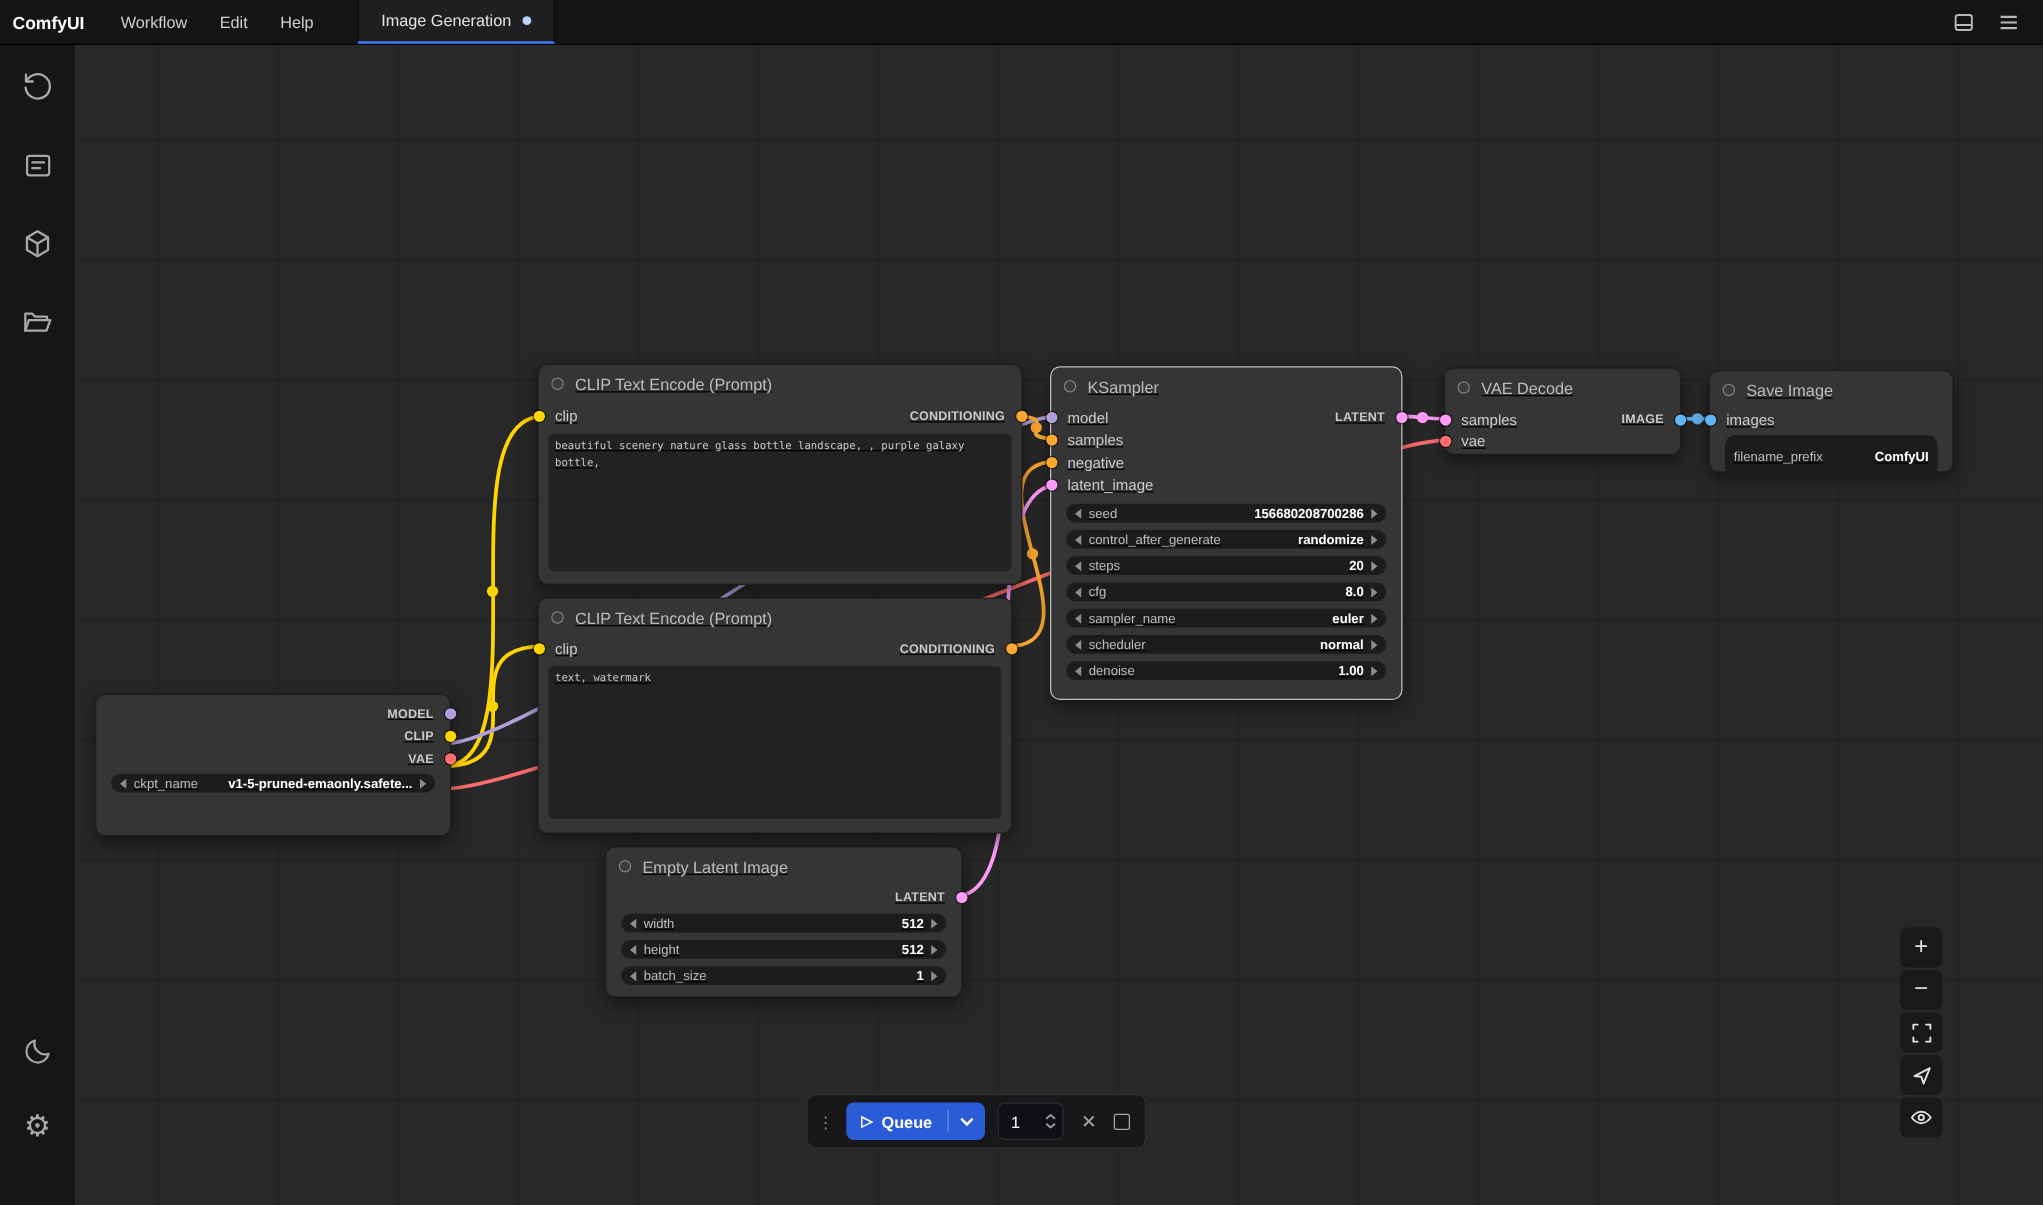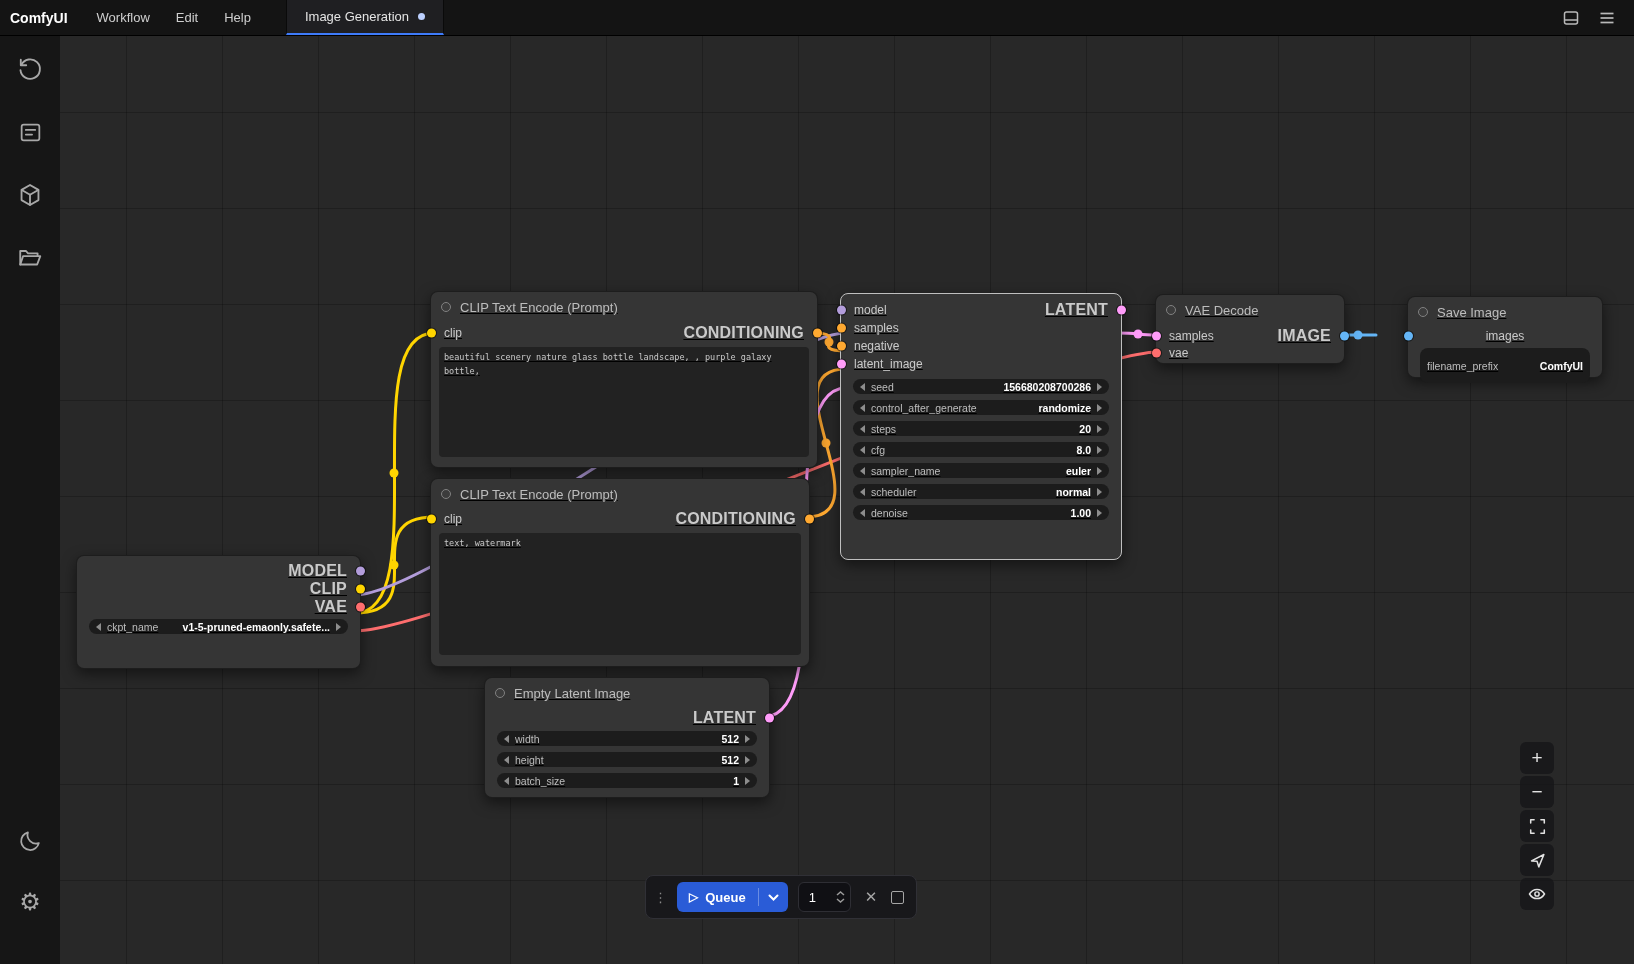--- a/index.html
+++ b/index.html
@@ -39,43 +39,43 @@
 
   
   .node { position:absolute; z-index:2; background:#353535; border-radius:8px;
     border:1px solid rgba(0,0,0,.45); box-shadow:0 5px 14px rgba(0,0,0,.5);text-decoration:underline; }
   .node.selected { border:1px solid #bfbfbf; }
   .nhead { height:24px; display:flex; align-items:center; gap:9px; padding:6px 10px 0; cursor:move; }
   .cdot { width:10px; height:10px; border-radius:50%; background:#3c3c3c; border:1.5px solid #818181; flex:none; }
   .ntitle { font-size:13px; color:#bdbdbd; white-space:nowrap; }
   .row { position:relative; height:18px; display:flex; align-items:center; justify-content:space-between; padding:0 13px; }
   .plabel { font-size:12px; color:#cacaca; }
-  .plabel.outl { font-weight:700; font-size:16px; letter-spacing:.2px; margin-left:auto; }
+  .plabel.outl { font-weight:700; font-size:10px; letter-spacing:.2px; margin-left:auto; }
   .dot { width:9px; height:9px; border-radius:50%; position:absolute; top:50%; transform:translateY(-50%);
     box-shadow:0 0 0 1px rgba(0,0,0,.55); cursor:crosshair; }
   .dot.dl { left:-4.5px; } .dot.dr { right:-4.5px; }
   .widget { height:15px; background:#1c1c1c; border-radius:8px; margin:6px 12px 0; display:flex;
     align-items:center; padding:0 7px; gap:6px; font-size:10.5px; cursor:pointer; }
   .wlabel { color:#bdbdbd; white-space:nowrap; }
   .wvalue { margin-left:auto; color:#fff; font-weight:700; white-space:nowrap; }
   .arr { width:0; height:0; border-top:4px solid transparent; border-bottom:4px solid transparent; flex:none; }
   .arr.l { border-right:5.5px solid #8d8d8d; }
   .arr.r { border-left:5.5px solid #8d8d8d; }
   .ptext { background:#222; border-radius:4px; margin:5px 8px; padding:4px 5px; color:#c9c9c9;
     font-family:"DejaVu Sans Mono",monospace; font-size:8.5px; line-height:1.6; overflow:hidden; cursor:text; }
 
   
   .n-lc  { left:16px;  top:519px; width:285px; height:114px; }
   .n-cp  { left:370px; top:255px; width:388px; height:177px; }
   .n-cn  { left:370px; top:442px; width:380px; height:189px; }
   .n-ks  { left:780px; top:257px; width:282px; height:267px; }
   .n-vd  { left:1095px;top:258px; width:190px; height:70px;text-align:center; }
-  .n-si  { left:1347px;top:260px; width:196px; height:82px; }
+  .n-si  { left:1307px;top:260px; width:196px; height:82px; }
   .n-el  { left:424px; top:641px; width:286px; height:121px; }
-  .mt6{margin-top:6px;justify-content:center;} .mt7{margin-top:7px;} .mt8{margin-top:8px;}
+  .mt6{margin-top:6px;} .mt7{margin-top:7px;} .mt8{margin-top:8px;}
   .n-cp .ptext{height:110px;} .n-cn .ptext{height:122px;}
 
   
   .qpanel { position:absolute; left:585px; top:839px; width:272px; height:44px; background:#18181b;
     border:1px solid #303036; border-radius:8px; display:flex; align-items:center; gap:10px;
     padding:0 12px 0 8px; z-index:10; }
   .grip { color:#8a8a8a; font-size:13px; cursor:grab; }
   .qbtn { height:30px; border-radius:6px; display:flex; align-items:center; color:#fff; cursor:pointer; }
   .qmain { display:flex; align-items:center; gap:7px; padding:0 12px; font-size:13px; font-weight:600; }
   .qplay { font-size:12px; }
@@ -228,20 +228,24 @@
     <div class="row mt7">
       <span class="dot dl" style="background: rgb(255, 213, 0);"></span>
       <span class="plabel">clip</span>
       <span class="plabel outl">CONDITIONING</span>
       <span class="dot dr" style="background: rgb(255, 169, 49);"></span>
     </div>
     <div class="ptext">text, watermark</div>
   </div>
 
   <div class="node n-ks selected">
+    <div class="nhead">
+      <span class="cdot"></span>
+      <span class="ntitle">KSampler</span>
+    </div>
     <div class="row mt7">
       <span class="dot dl" style="background: rgb(179, 157, 219);"></span>
       <span class="plabel">model</span>
       <span class="plabel outl">LATENT</span>
       <span class="dot dr" style="background: rgb(255, 156, 249);"></span>
     </div>
     <div class="row">
       <span class="dot dl" style="background: rgb(255, 169, 49);"></span>
       <span class="plabel">samples</span>
     </div>

